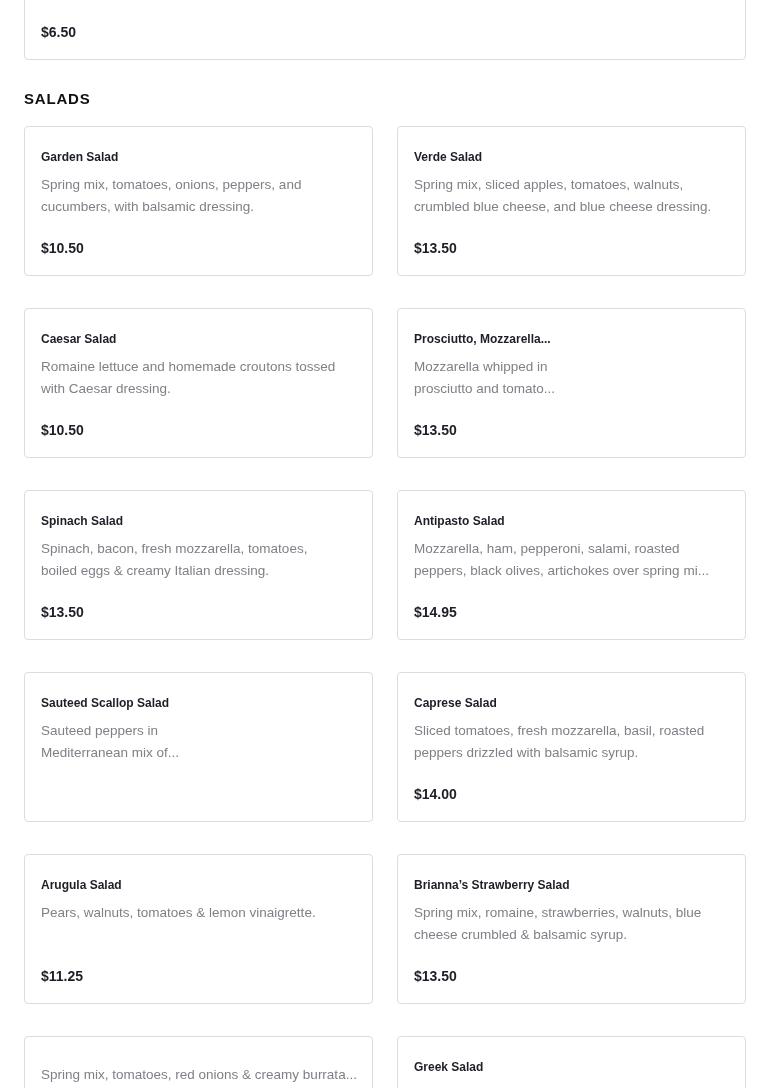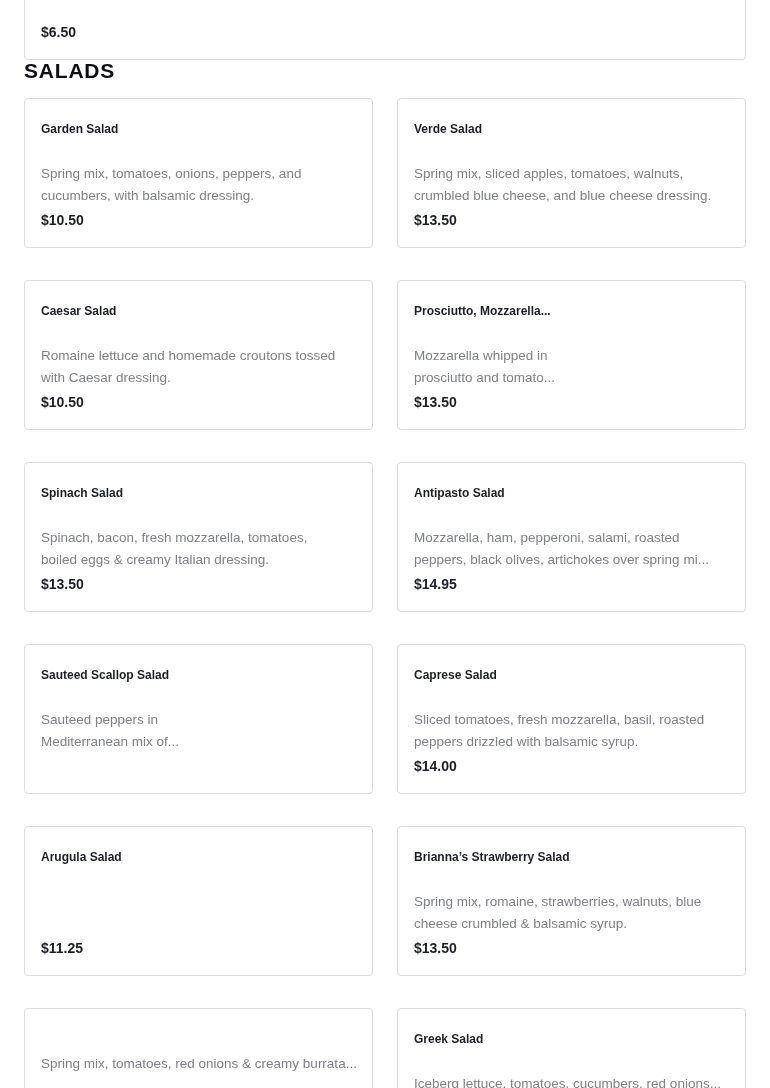--- a/index.html
+++ b/index.html
@@ -8,21 +8,22 @@
     overflow: hidden;
     background: #ffffff;
     font-family: "Liberation Sans", sans-serif;
   }
   .content { padding: 0 24px; }
 
   
   .partial-top { margin-top: -90px; }
 
   .section-header {
-    font-size: 21px;
+    margin-top: 28px;
+    font-size: 15px;
     font-weight: 800;
     letter-spacing: 0.8px;
     color: #0e0f14;
     line-height: 21px;
     text-transform: uppercase;
   }
 
   .menu-grid {
     margin-top: 17px;
     display: grid;
@@ -44,21 +45,21 @@
   }
   .item-name {
     font-size: 12px;
     font-weight: 700;
     line-height: 20px;
     color: #1d1f27;
     white-space: nowrap;
     overflow: hidden;
   }
   .item-desc {
-    margin-top: 24px;
+    margin-top: 7px;
     font-size: 13.5px;
     line-height: 22px;
     color: #7e8187;
     white-space: pre;
     overflow: hidden;
   }
   .item-price {
     margin-top: auto;
     font-family: Liberation Sans, sans-serif;
     font-size: 14px;
@@ -132,20 +133,21 @@
 
       <div class="menu-card">
         <div class="item-name">Caprese Salad</div>
         <div class="item-desc">Sliced tomatoes, fresh mozzarella, basil, roasted
 peppers drizzled with balsamic syrup.</div>
         <div class="item-price">$14.00</div>
       </div>
 
       <div class="menu-card">
         <div class="item-name">Arugula Salad</div>
+        <div class="item-desc">Pears, walnuts, tomatoes &amp; lemon vinaigrette.</div>
         <div class="item-price">$11.25</div>
       </div>
 
       <div class="menu-card">
         <div class="item-name">Brianna’s Strawberry Salad</div>
         <div class="item-desc">Spring mix, romaine, strawberries, walnuts, blue
 cheese crumbled &amp; balsamic syrup.</div>
         <div class="item-price">$13.50</div>
       </div>
 

